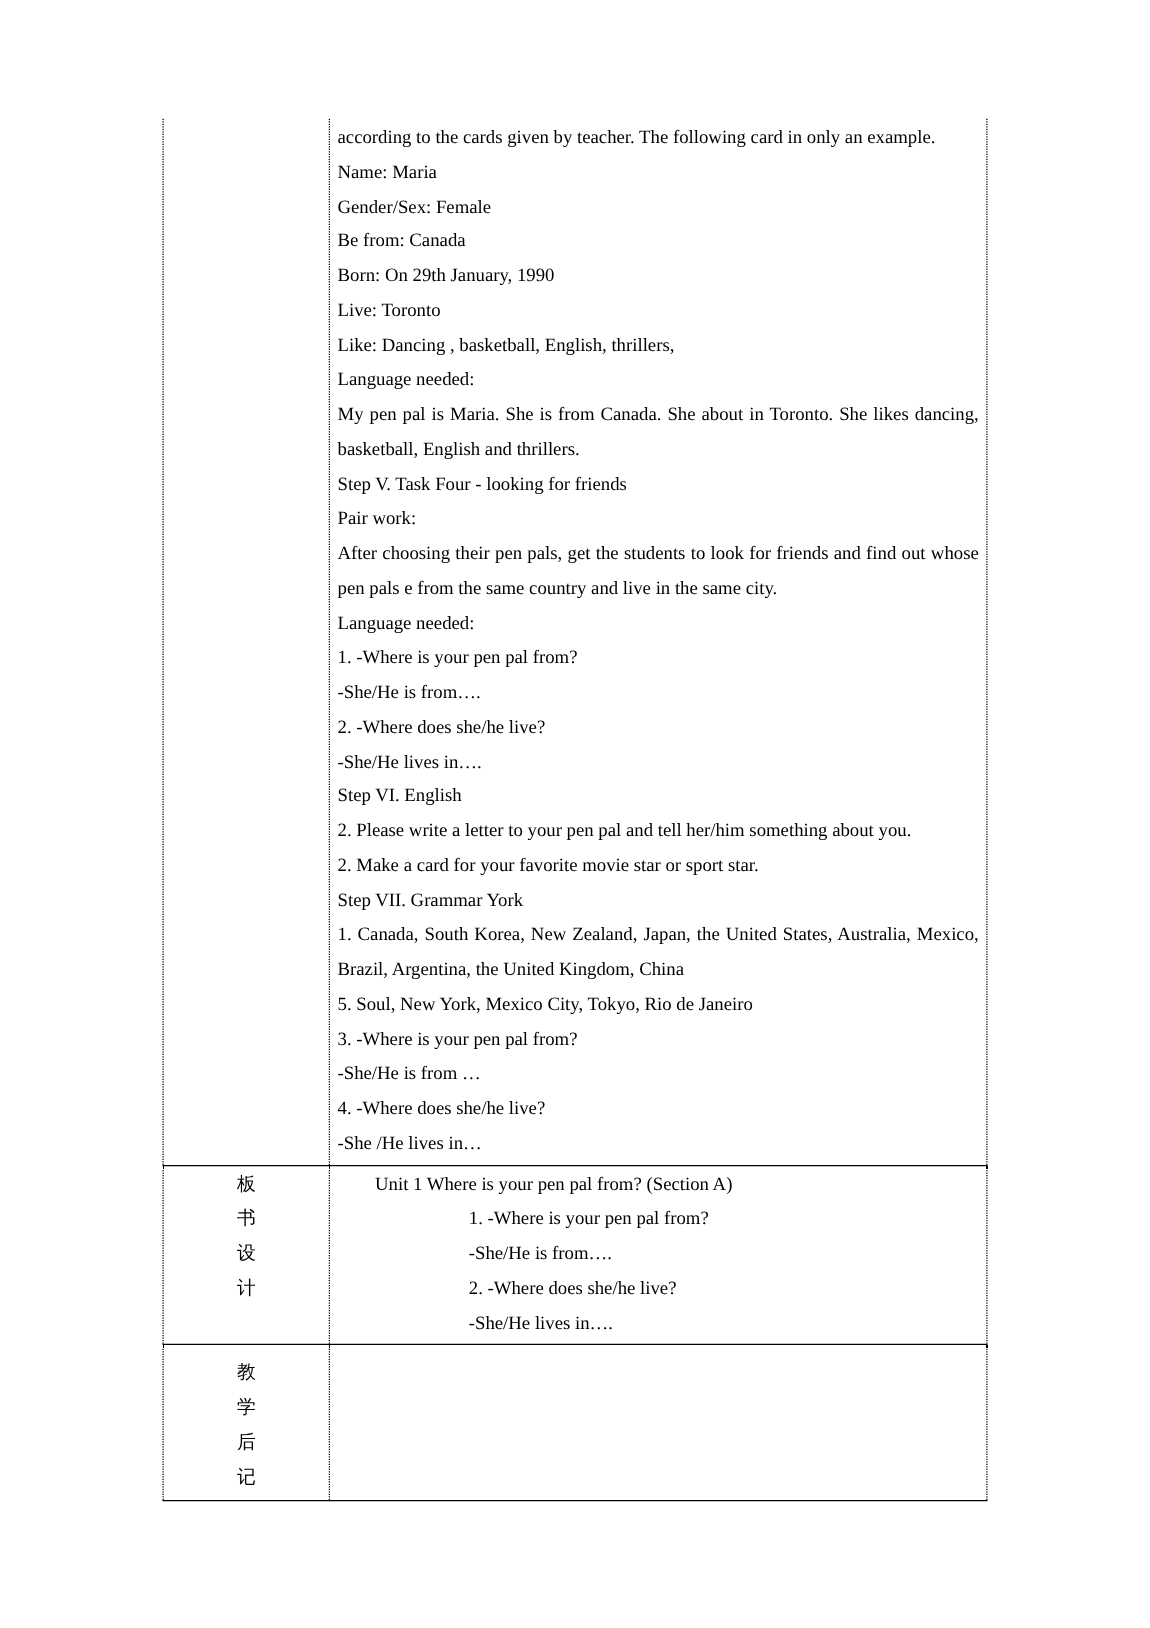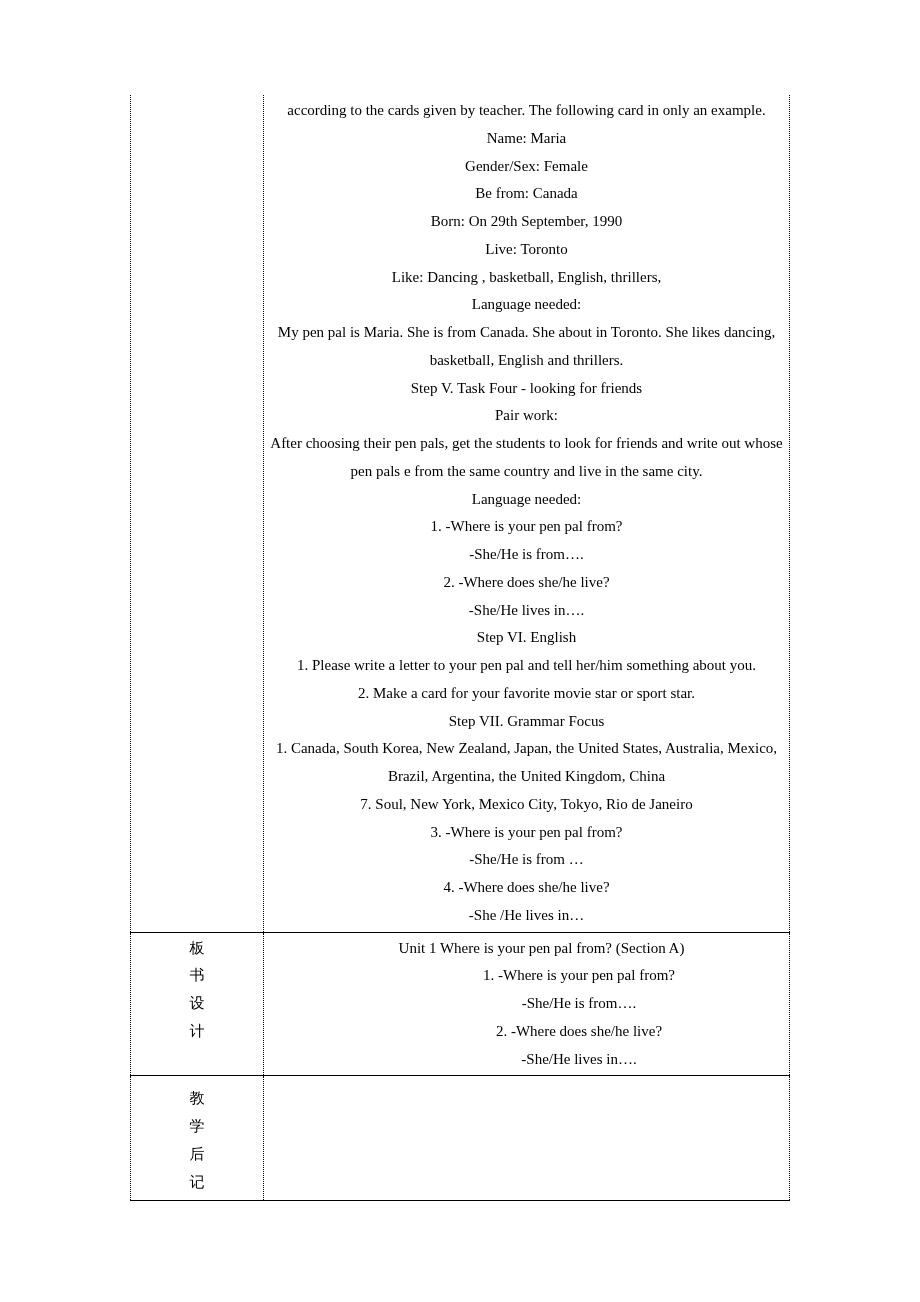--- a/index.html
+++ b/index.html
@@ -51,59 +51,58 @@
   }
   .indent2 {
     padding-left: 2em;
     display: block;
   }
   .row3 .content {
     height: 120px;
   }
   .line {
     display: block;
-    text-align: center;
   }
   .justify {
     text-align: justify;
     text-justify: inter-ideograph;
   }
 </style>
 </head>
 <body>
 
 <div class="page">
   <table class="doc">
     <tbody>
         <tr>
       <td class="label"></td>
       <td class="content justify">
         <span class="line">according to the cards given by teacher. The following card in only an example.</span>
         <span class="line">Name: Maria</span>
         <span class="line">Gender/Sex: Female</span>
         <span class="line">Be from: Canada</span>
-        <span class="line">Born: On 29th September, 1990</span>
+        <span class="line">Born: On 29th January, 1990</span>
         <span class="line">Live: Toronto</span>
         <span class="line">Like: Dancing , basketball, English, thrillers,</span>
         <span class="line">Language needed:</span>
         <span class="line">My pen pal is Maria. She is from Canada. She about in Toronto. She likes dancing, basketball, English and thrillers.</span>
         <span class="line">Step V.  Task Four - looking for friends</span>
         <span class="line">Pair work:</span>
-        <span class="line">After choosing their pen pals, get the students to look for friends and write out whose pen pals e from the same country and live in the same city.</span>
+        <span class="line">After choosing their pen pals, get the students to look for friends and find out whose pen pals e from the same country and live in the same city.</span>
         <span class="line"> Language needed:</span>
         <span class="line">1. -Where is your pen pal from?</span>
         <span class="line">  -She/He is from….</span>
         <span class="line">2. -Where does she/he live?</span>
         <span class="line">  -She/He lives in….</span>
         <span class="line">Step VI. English</span>
-        <span class="line">1. Please write a letter to your pen pal and tell her/him something about you.</span>
+        <span class="line">2. Please write a letter to your pen pal and tell her/him something about you.</span>
         <span class="line">2. Make a card for your favorite movie star or sport star.</span>
-        <span class="line">Step VII.  Grammar Focus</span>
+        <span class="line">Step VII.  Grammar York</span>
         <span class="line">1. Canada, South Korea, New Zealand, Japan, the United States, Australia, Mexico, Brazil, Argentina, the United Kingdom, China</span>
-        <span class="line">7. Soul, New York, Mexico City, Tokyo, Rio de Janeiro</span>
+        <span class="line">5. Soul, New York, Mexico City, Tokyo, Rio de Janeiro</span>
         <span class="line">3. -Where is your pen pal from?</span>
         <span class="line">  -She/He is from …</span>
         <span class="line">4. -Where does she/he live?</span>
         <span class="line">  -She /He lives in…</span>
       </td>
     </tr>
     <tr>
       <td class="label">
         <span class="vchar">板</span>
         <span class="vchar">书</span>

